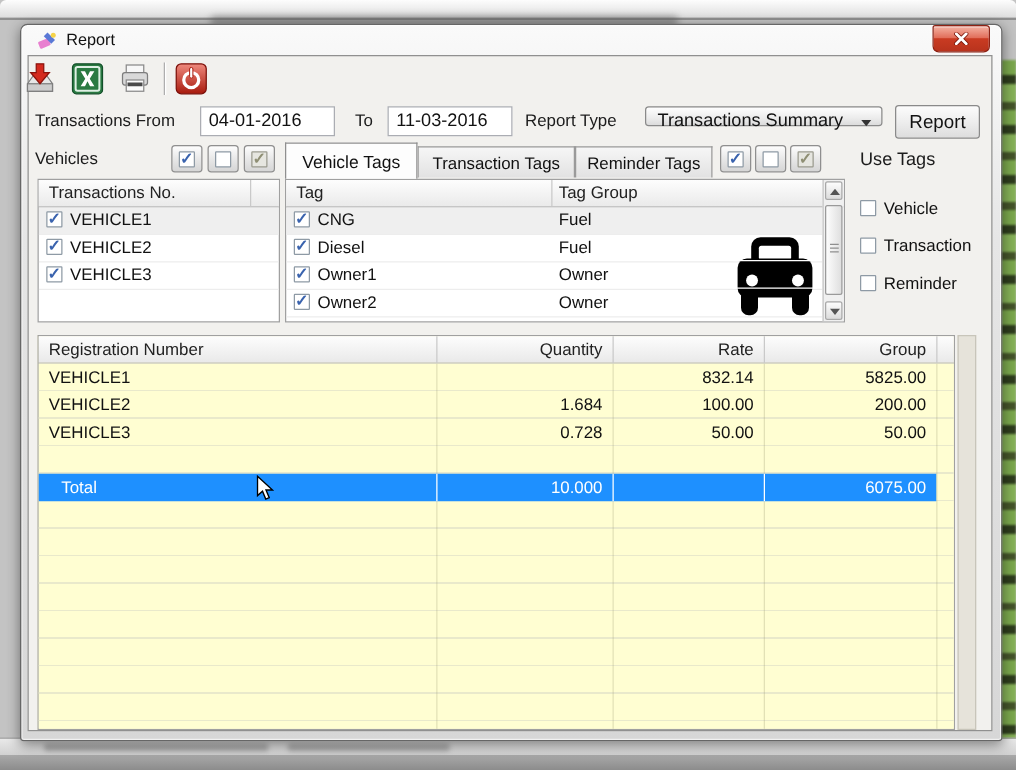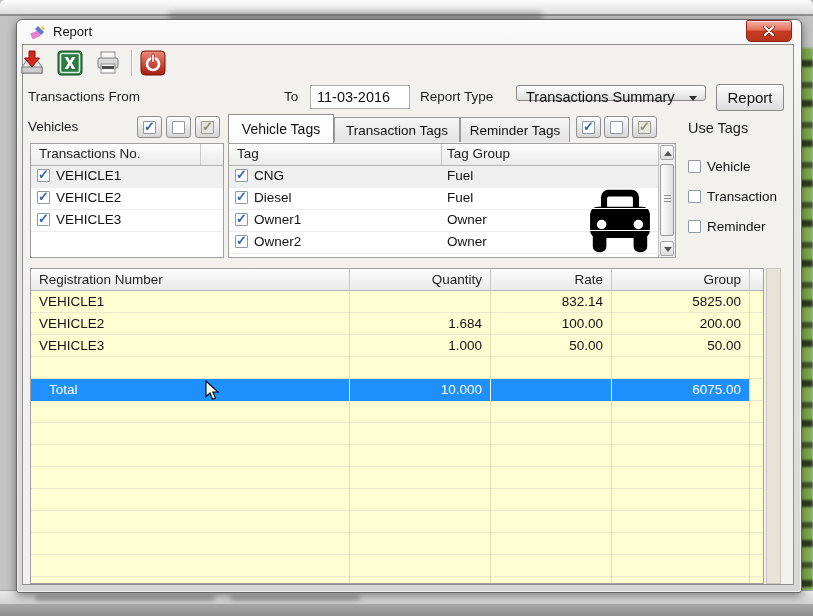--- a/index.html
+++ b/index.html
@@ -169,20 +169,21 @@
             <stop offset="1" stop-color="#a81a0d"></stop>
           </linearGradient>
         </defs>
       <rect x="1" y="1" width="24" height="24" rx="4" fill="url(#pg)" stroke="#7c100a"></rect>
       <circle cx="13" cy="14" r="6" fill="none" stroke="#fff" stroke-width="2.6"></circle>
       <rect x="11.7" y="4" width="2.6" height="8.5" rx="1.2" fill="#fff" stroke="#a81a0d" stroke-width="0.8"></rect>
     </svg>
   </button>
 
   <span class="lbl" style="left:28px;top:89px;">Transactions From</span>
+  <input class="txt" style="left: 160px; top: 85px; width: 94px;" value="04-01-2016">
   <span class="lbl" style="left:284px;top:89px;">To</span>
   <input class="txt" style="left: 310px; top: 85px; width: 86px;" value="11-03-2016">
   <span class="lbl" style="left:420px;top:89px;">Report Type</span>
   <div class="combo">
     <span>Transactions Summary</span>
     <span class="arrow"></span>
   </div>
   <div class="btn report-btn">
     <span>Report</span>
   </div>
@@ -330,21 +331,21 @@
           <div class="td num a">5825.00</div>
         </div>
         <div class="trow" style="top: 22px;">
           <div class="td reg">VEHICLE2</div>
           <div class="td num q">1.684</div>
           <div class="td num r">100.00</div>
           <div class="td num a">200.00</div>
         </div>
         <div class="trow" style="top: 44px;">
           <div class="td reg">VEHICLE3</div>
-          <div class="td num q">1.000</div>
+          <div class="td num q">0.728</div>
           <div class="td num r">50.00</div>
           <div class="td num a">50.00</div>
         </div>
         <div class="total-row" id="total-row" style="background: rgb(30, 144, 255);">
         <span class="td reg" style="left:18px;">Total</span>
         <span class="td num q">10.000</span>
         <span class="td num r"></span>
         <span class="td num a">6075.00</span>
         <span class="wsep" style="left:318px;"></span>
         <span class="wsep" style="left:459px;"></span>

